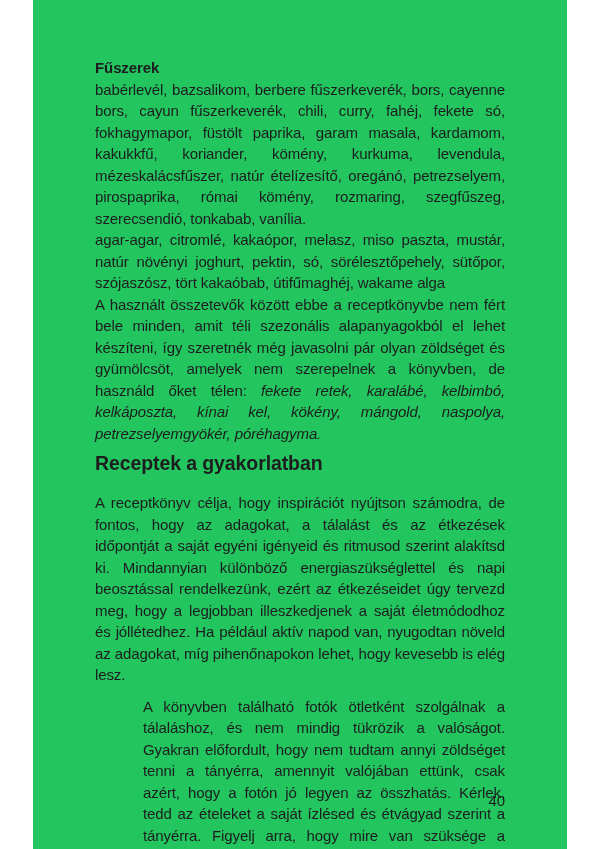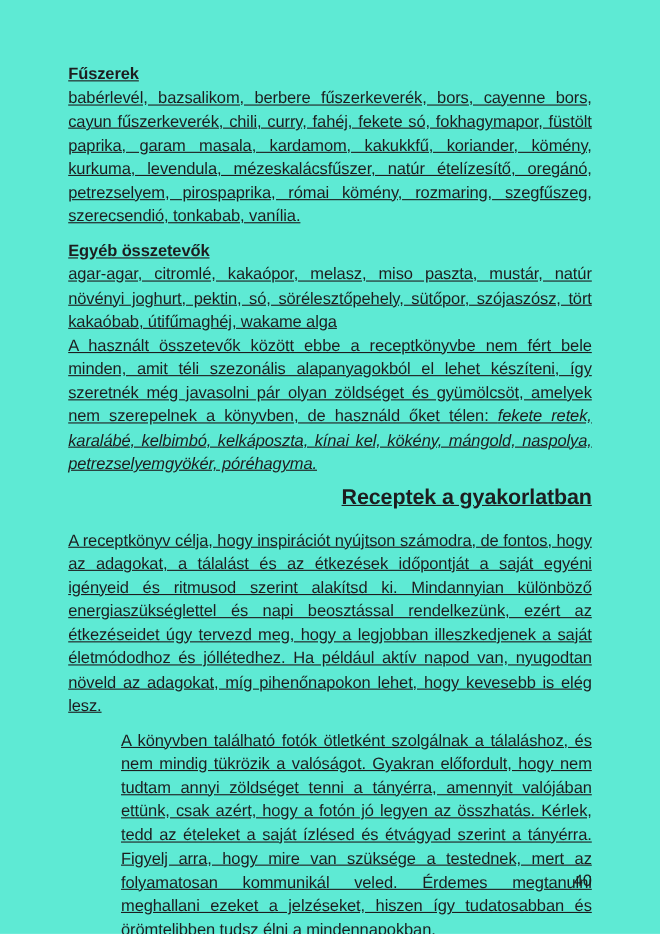--- a/index.html
+++ b/index.html
@@ -2,33 +2,32 @@
 <html lang="hu"><head>
 <meta charset="utf-8">
 <style>
   html, body {
     margin: 0;
     padding: 0;
     background: #ffffff;
   }
   .page {
     position: relative;
-    width: 600px;
+    width: 534px;
     height: 849px;
     margin: 0 auto;
-    background: #5eead4;
+    background: #22c55e;
     box-sizing: border-box;
     padding: 57px 62px 0 62px;
     overflow: hidden;
     font-family: "Liberation Sans", "DejaVu Sans", sans-serif;
     font-size: 15px;
     line-height: 21.5px;
     color: #1d1d1f;
     letter-spacing: -0.1px;
-    text-decoration: underline;
   }
   .subheading {
     font-weight: 700;
     font-size: 15px;
     line-height: 21.5px;
     margin: 0;
   }
   .subheading.spaced-above {
     margin-top: 10px;
   }
@@ -37,21 +36,20 @@
     text-align: justify;
   }
   p.body-text.spaced-above-12 { }
   p.body-text.spaced-above-16 { margin-top: 16px; }
   p.body-text.spaced-above-10 { margin-top: 10px; margin-left: 48px; }
   .section-heading {
     font-weight: 700;
     font-size: 19.5px;
     line-height: 26px;
     margin: 6px 0 0 0;
-    text-align: right;
   }
   .emphasis {
     font-style: italic;
   }
   .page-number {
     position: absolute;
     top: 790px;
     right: 62px;
     font-size: 15px;
     line-height: 21.5px;
@@ -60,21 +58,20 @@
 </style>
 </head>
 <body>
 
 <div class="page">
 
   <h3 class="subheading">Fűszerek</h3>
 
   <p class="body-text">babérlevél, bazsalikom, berbere fűszerkeverék, bors, cayenne bors, cayun fűszerkeverék, chili, curry, fahéj, fekete só, fokhagymapor, füstölt paprika, garam masala, kardamom, kakukkfű, koriander, kömény, kurkuma, levendula, mézeskalácsfűszer, natúr ételízesítő, oregánó, petrezselyem, pirospaprika, római kömény, rozmaring, szegfűszeg, szerecsendió, tonkabab, vanília.</p>
 
-  <h3 class="subheading spaced-above">Egyéb összetevők</h3>
 
   <p class="body-text">agar-agar, citromlé, kakaópor, melasz, miso paszta, mustár, natúr növényi joghurt, pektin, só, sörélesztőpehely, sütőpor, szójaszósz, tört kakaóbab, útifűmaghéj, wakame alga</p>
 
   <p class="body-text spaced-above-12"><span>A használt összetevők között ebbe a receptkönyvbe nem fért bele minden, amit téli szezonális alapanyagokból el lehet készíteni, így szeretnék még javasolni pár olyan zöldséget és gyümölcsöt, amelyek nem szerepelnek a könyvben, de használd őket télen: </span><span class="emphasis">fekete retek, karalábé, kelbimbó, kelkáposzta, kínai kel, kökény, mángold, naspolya, petrezselyemgyökér, póréhagyma.</span></p>
 
   <h2 class="section-heading">Receptek a gyakorlatban</h2>
 
   <p class="body-text spaced-above-16">A receptkönyv célja, hogy inspirációt nyújtson számodra, de fontos, hogy az adagokat, a tálalást és az étkezések időpontját a saját egyéni igényeid és ritmusod szerint alakítsd ki. Mindannyian különböző energiaszükséglettel és napi beosztással rendelkezünk, ezért az étkezéseidet úgy tervezd meg, hogy a legjobban illeszkedjenek a saját életmódodhoz és jóllétedhez. Ha például aktív napod van, nyugodtan növeld az adagokat, míg pihenőnapokon lehet, hogy kevesebb is elég lesz.</p>
 
   <p class="body-text spaced-above-10">A könyvben található fotók ötletként szolgálnak a tálaláshoz, és nem mindig tükrözik a valóságot. Gyakran előfordult, hogy nem tudtam annyi zöldséget tenni a tányérra, amennyit valójában ettünk, csak azért, hogy a fotón jó legyen az összhatás. Kérlek, tedd az ételeket a saját ízlésed és étvágyad szerint a tányérra. Figyelj arra, hogy mire van szüksége a testednek, mert az folyamatosan kommunikál veled. Érdemes megtanulni meghallani ezeket a jelzéseket, hiszen így tudatosabban és örömtelibben tudsz élni a mindennapokban.</p>

